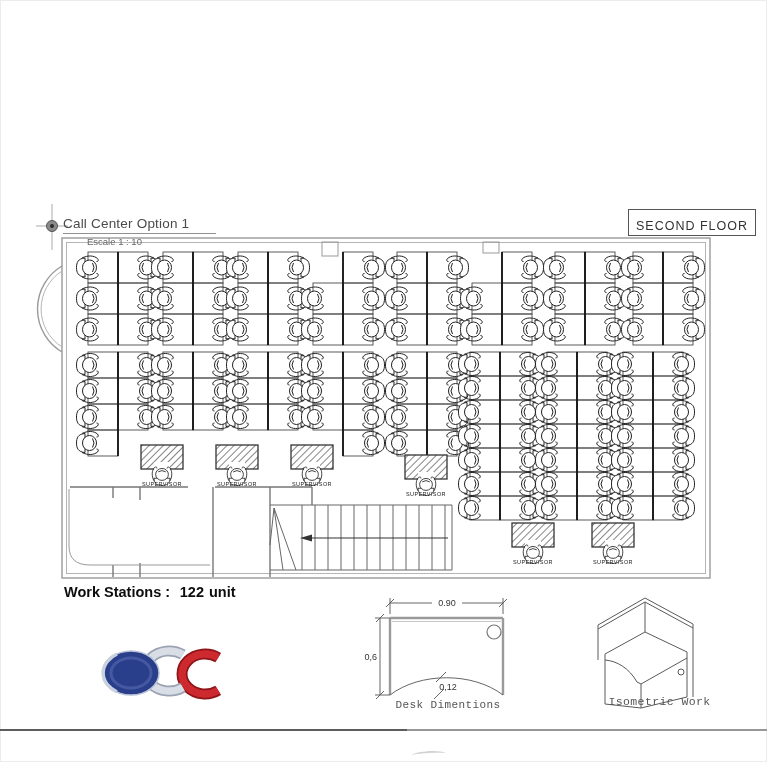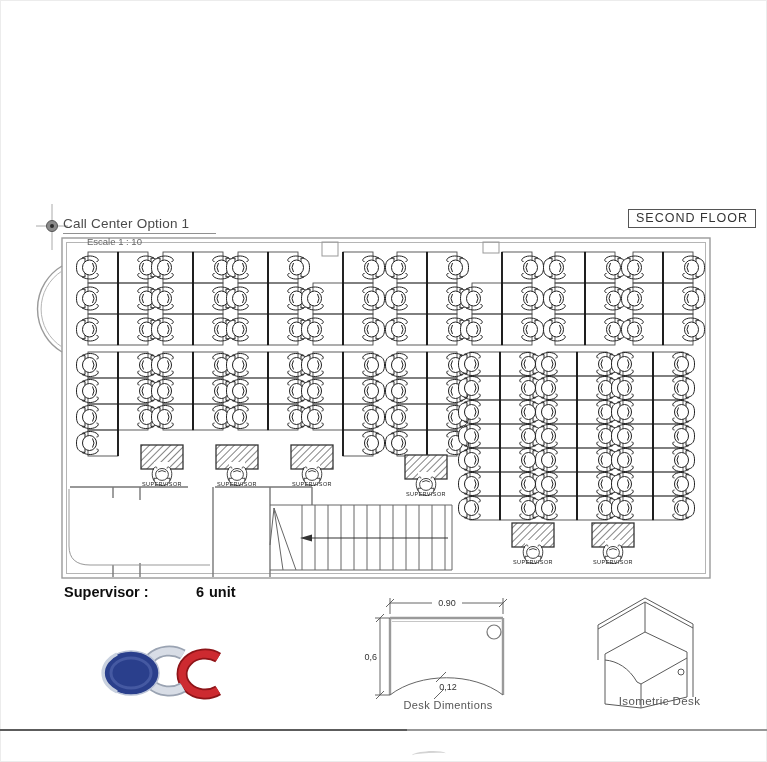--- a/index.html
+++ b/index.html
@@ -4,25 +4,25 @@
 <style>
   html,body{margin:0;padding:0;background:#fff;}
   #page{position:relative;width:767px;height:762px;background:#fff;overflow:hidden;
         font-family:"Liberation Sans",sans-serif;box-shadow:inset 0 0 0 1px #ececec;}
   #plan-svg{position:absolute;left:0;top:0;}
   .title-block{position:absolute;left:63px;top:216px;}
   .tb-title{font-size:13.5px;color:#4a4a4a;letter-spacing:.2px;white-space:nowrap;}
   .tb-rule{width:153px;border-bottom:1.5px solid #909090;margin-top:2px;}
   .tb-scale{font-size:9.5px;color:#666;margin-top:2px;margin-left:24px;}
   .floor-label{position:absolute;left:628px;top:209px;border:1.2px solid #555;background:#fff;
-        padding:1px 7px 2px 7px;font-size:12.5px;letter-spacing:1px;color:#333;white-space:nowrap;}
+        padding:9px 7px 2px 7px;font-size:12.5px;letter-spacing:1px;color:#333;white-space:nowrap;}
   .summary{position:absolute;left:64px;top:583px;font-size:14.5px;font-weight:bold;color:#0d0d0d;line-height:19px;}
   .s-label{display:inline-block;width:110px;}
   .s-val{display:inline-block;width:30px;text-align:right;margin-right:5px;}
-  .caption{position:absolute;font-size:11px;color:#555;letter-spacing:.4px;text-align:center;}
+  .caption{position:absolute;font-size:11px;color:#555;letter-spacing:.4px;text-align:center;font-family:Liberation Mono, monospace;}
   .desk-caption{left:383px;top:699px;width:130px;}
   .iso-caption{left:597px;top:695px;width:125px;font-size:11.5px;}
   .bottom-rule{position:absolute;left:0;top:729px;width:767px;height:2px;
         background:linear-gradient(to right,#5c5c5c 0%,#5c5c5c 53%,#979797 53%,#979797 100%);}
   .bottom-mark{position:absolute;left:412px;top:751px;width:34px;height:5px;
         border-top:2px solid #ccc;border-radius:50%;transform:rotate(-3deg);opacity:.85;}
   
   svg text{font-family:"Liberation Sans",sans-serif;}
   .desk-cell{fill:none;stroke:#4a4a4a;stroke-width:.9;}
   .partition{stroke:#151515;stroke-width:1.8;}
@@ -484,22 +484,22 @@
   <div class="title-block">
     <div class="tb-title">Call Center Option 1</div>
     <div class="tb-rule"></div>
     <div class="tb-scale">Escale 1 : 10</div>
   </div>
 
   <div class="floor-label">SECOND FLOOR</div>
 
   <div class="summary">
     <div>
-      <span class="s-label">Supervisor :</span><span class="s-val">6</span><span>unit</span>
+      <span class="s-label">Work Stations :</span><span class="s-val">122</span><span>unit</span>
     </div>
   </div>
 
   <div class="caption desk-caption">Desk Dimentions</div>
-  <div class="caption iso-caption">Isometric Desk</div>
+  <div class="caption iso-caption">Isometric Work</div>
 
   <div class="bottom-rule"></div>
   <div class="bottom-mark"></div>
 </div>
 
 </body></html>

